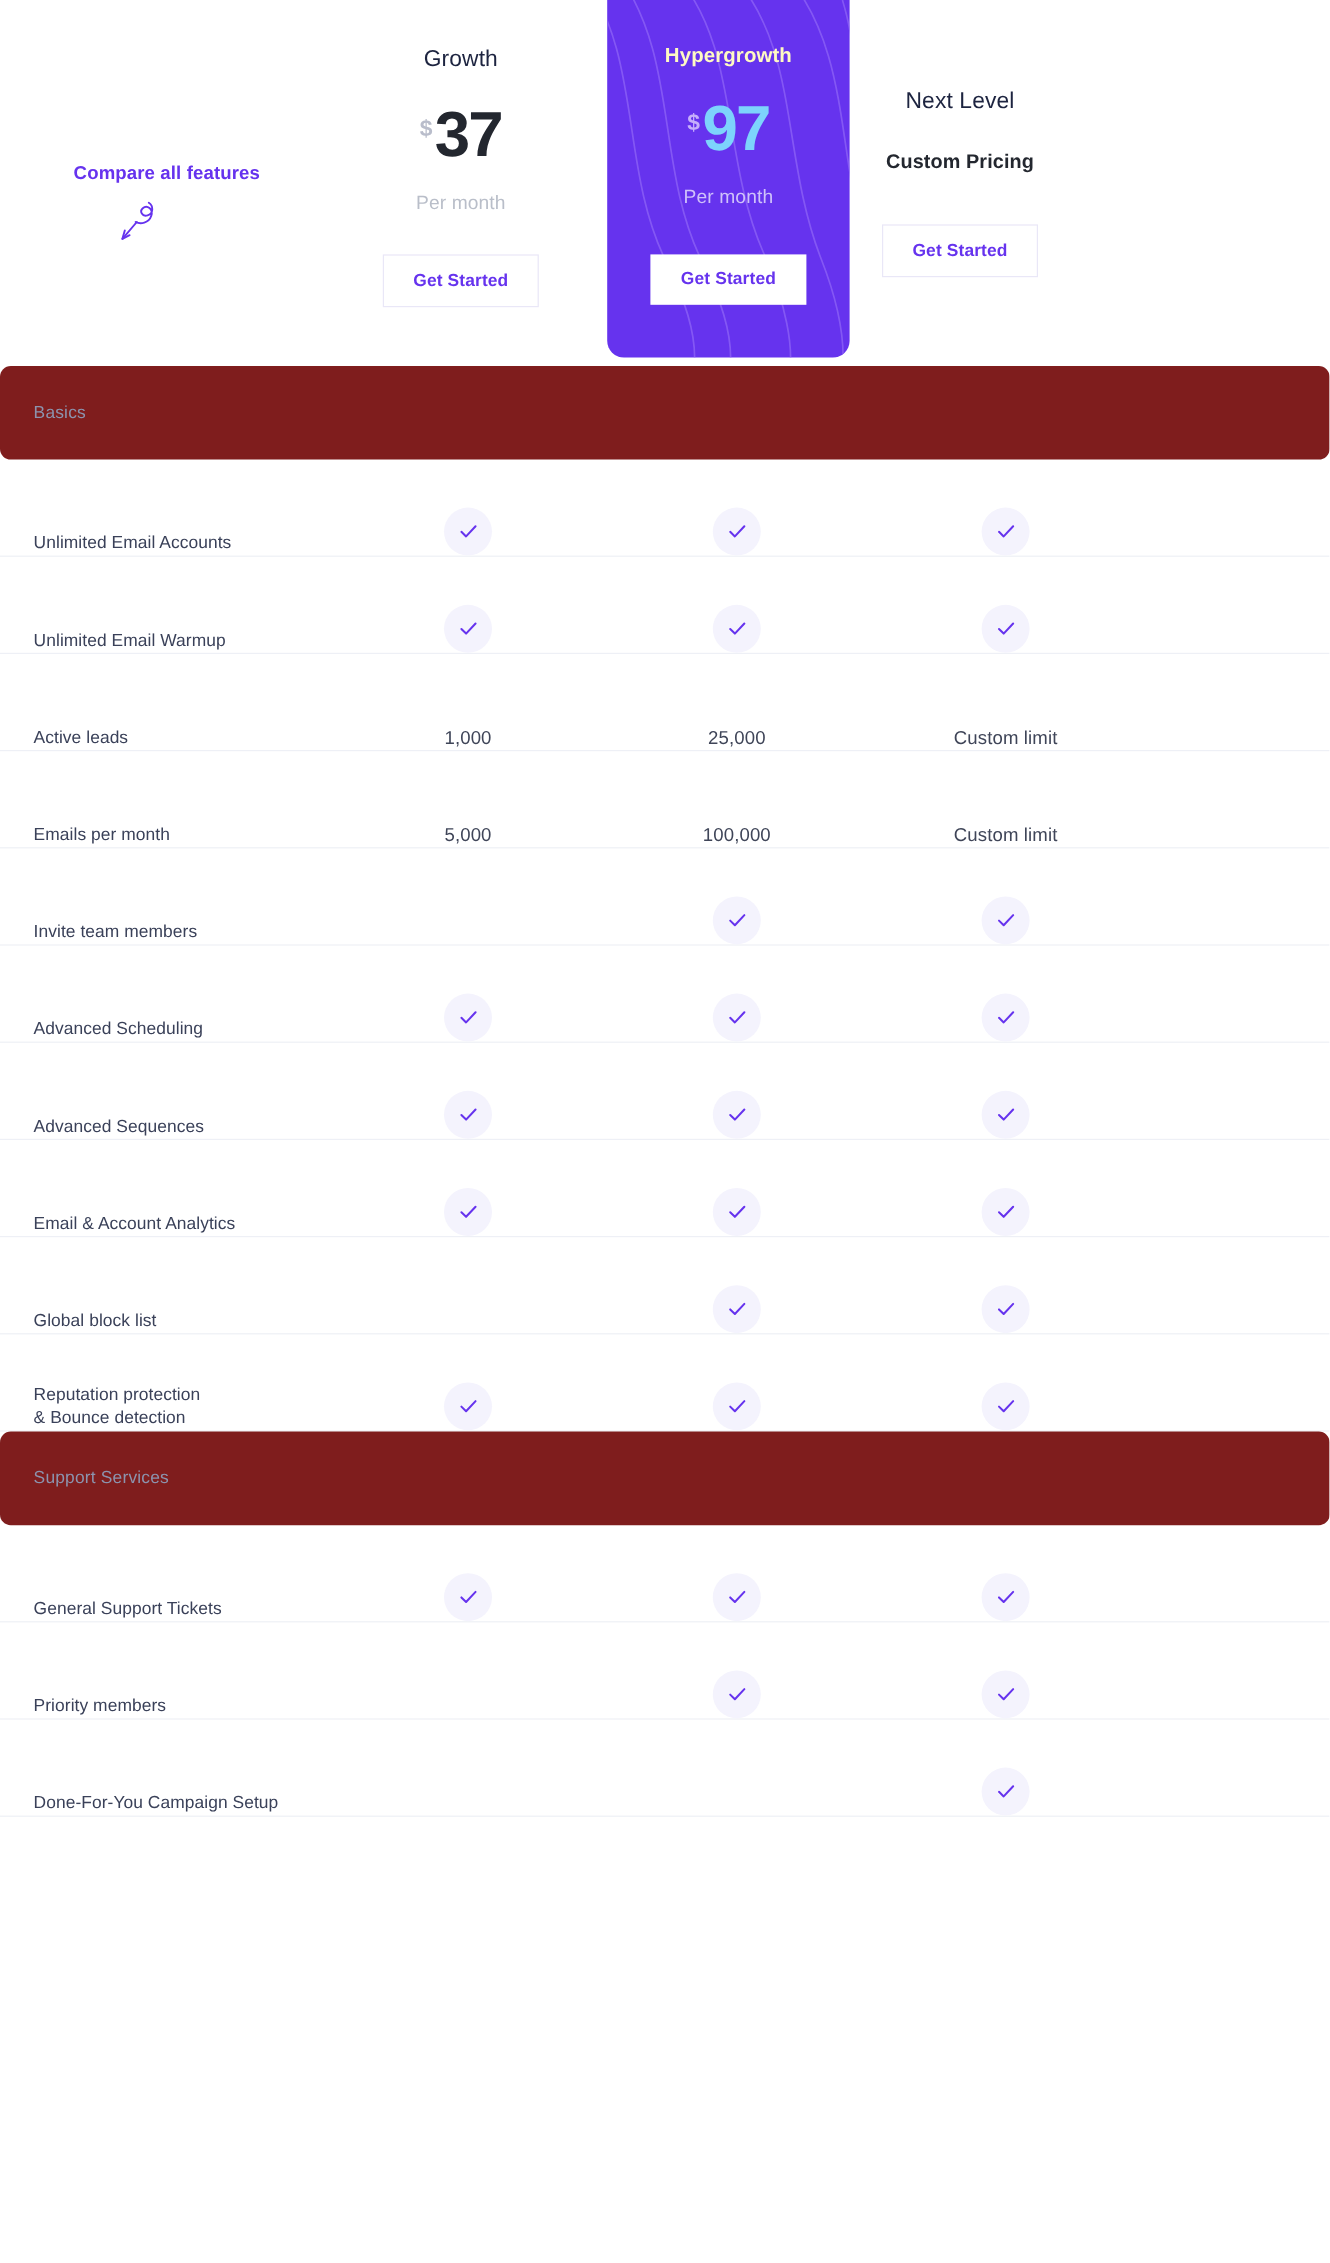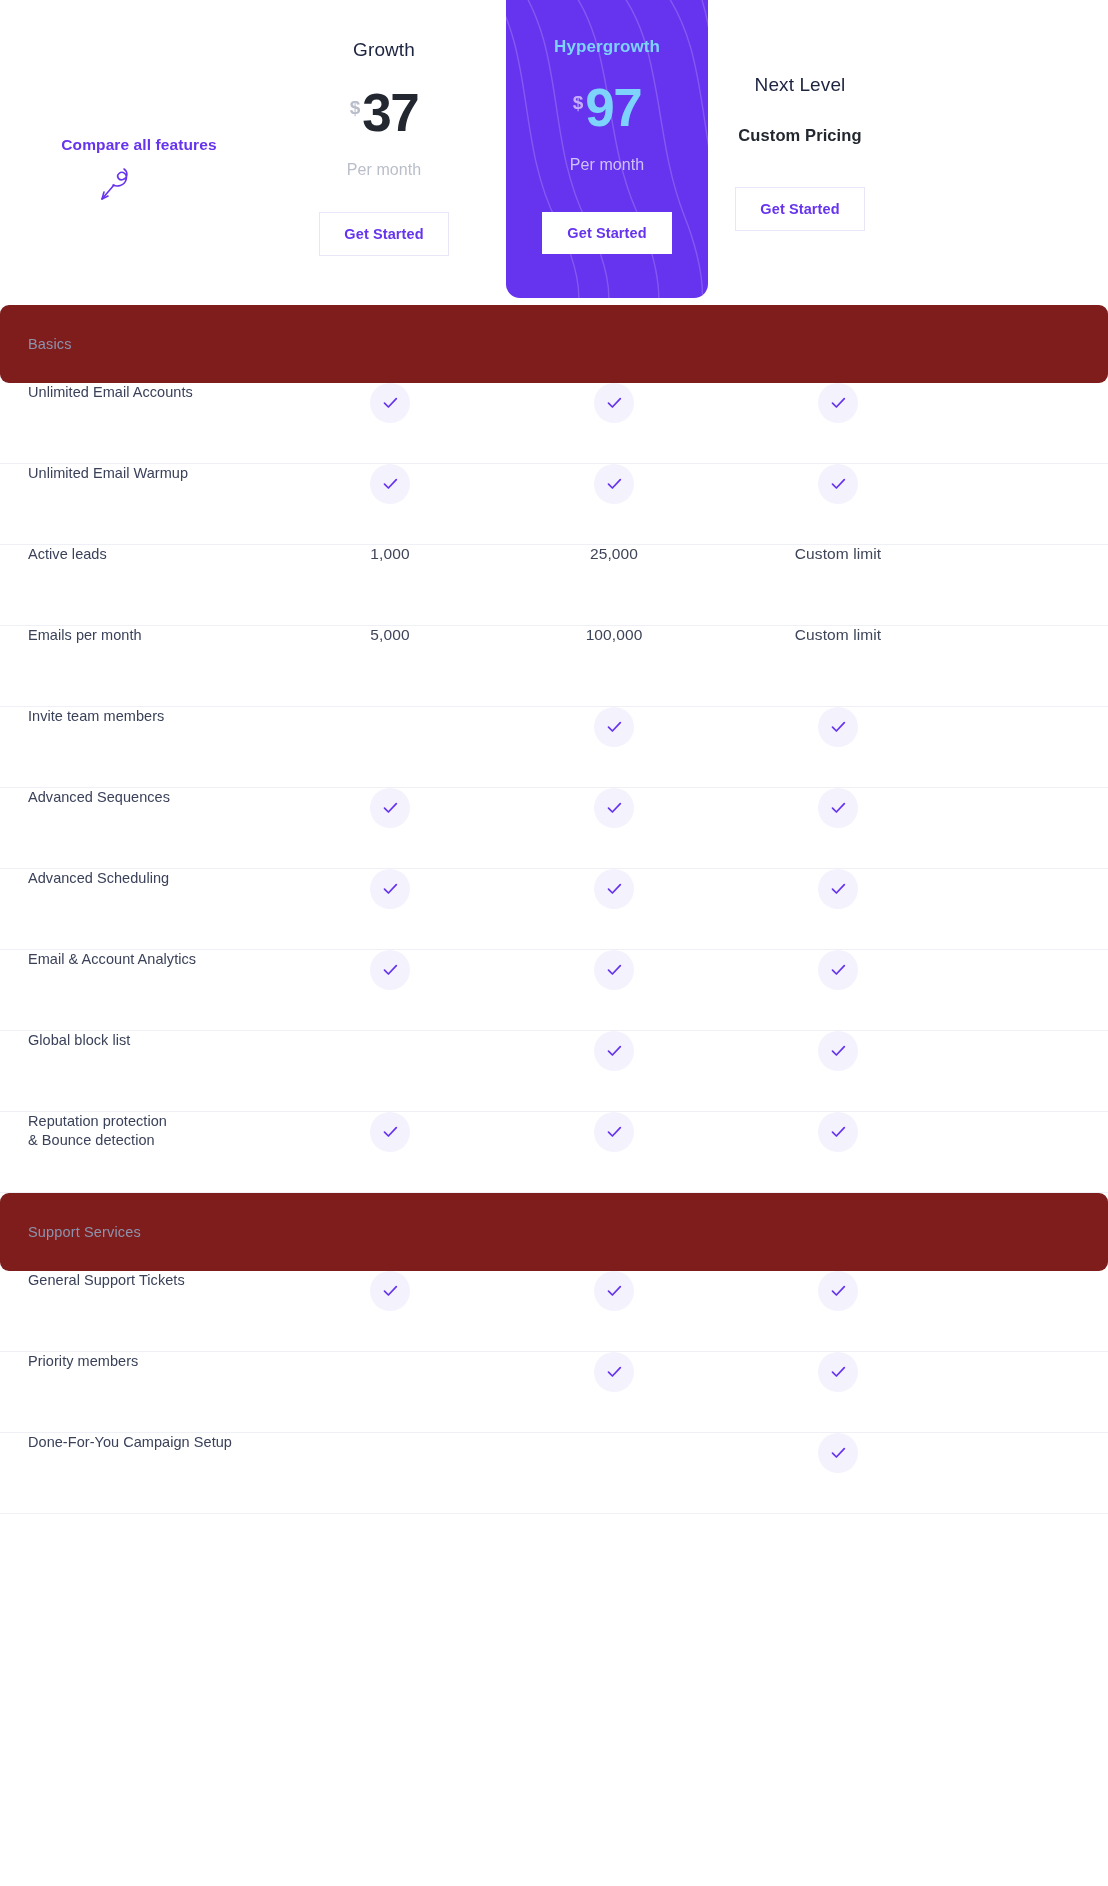--- a/index.html
+++ b/index.html
@@ -117,21 +117,21 @@
     left: 506px; top: -10px;
     width: 202px; height: 308px;
     background: #6633ee;
     border-radius: 0 0 14px 14px;
     overflow: hidden;
     text-align: center;
   }
   .hyper-deco { position: absolute; inset: 0; }
   .hyper-inner { position: relative; z-index: 2; }
   .plan-hyper .plan-name {
-    color: #7dd3fc;
+    color: #fef9c3;
     font-weight: 700;
     font-size: 17px;
     margin-top: 47px;
   }
   .plan-hyper .price-currency { color: #c6aefb; }
   .plan-hyper .price-amount { color: #7dd3fc; }
   .plan-hyper .plan-price-wrap { margin-top: 24px; }
   .plan-hyper .plan-period {
     color: #cfc2fa;
     margin-top: 22px;
@@ -163,21 +163,21 @@
     padding-left: 28px;
   }
   .section-band-label {
     font-size: 14.5px;
     color: #8c93ad;
     letter-spacing: 0.15px;
   }
 
   .frow {
     display: flex;
-    align-items: flex-start;
+    align-items: flex-end;
     height: 81px;
     border-bottom: 1px solid #eef0f6;
   }
   .fname {
     width: 278px;
     padding-left: 28px;
     font-size: 14.5px;
     color: #3a4159;
     line-height: 1.32;
     letter-spacing: 0.05px;
@@ -339,45 +339,45 @@
         </div>
         <div class="fcell c3">
           <span class="check-badge">
             <svg width="15" height="12" viewBox="0 0 15 12" fill="none">
               <path d="M1.5 6.2 L5.4 10 L13.3 1.6" stroke="#6633ee" stroke-width="1.7" stroke-linecap="round" stroke-linejoin="round"></path>
             </svg>
           </span>
         </div>
       </div>
       <div class="frow">
+        <div class="fname">Advanced Scheduling</div>
+        <div class="fcell c1">
+          <span class="check-badge">
+            <svg width="15" height="12" viewBox="0 0 15 12" fill="none">
+              <path d="M1.5 6.2 L5.4 10 L13.3 1.6" stroke="#6633ee" stroke-width="1.7" stroke-linecap="round" stroke-linejoin="round"></path>
+            </svg>
+          </span>
+        </div>
+        <div class="fcell c2">
+          <span class="check-badge">
+            <svg width="15" height="12" viewBox="0 0 15 12" fill="none">
+              <path d="M1.5 6.2 L5.4 10 L13.3 1.6" stroke="#6633ee" stroke-width="1.7" stroke-linecap="round" stroke-linejoin="round"></path>
+            </svg>
+          </span>
+        </div>
+        <div class="fcell c3">
+          <span class="check-badge">
+            <svg width="15" height="12" viewBox="0 0 15 12" fill="none">
+              <path d="M1.5 6.2 L5.4 10 L13.3 1.6" stroke="#6633ee" stroke-width="1.7" stroke-linecap="round" stroke-linejoin="round"></path>
+            </svg>
+          </span>
+        </div>
+      </div>
+      <div class="frow">
         <div class="fname">Advanced Sequences</div>
-        <div class="fcell c1">
-          <span class="check-badge">
-            <svg width="15" height="12" viewBox="0 0 15 12" fill="none">
-              <path d="M1.5 6.2 L5.4 10 L13.3 1.6" stroke="#6633ee" stroke-width="1.7" stroke-linecap="round" stroke-linejoin="round"></path>
-            </svg>
-          </span>
-        </div>
-        <div class="fcell c2">
-          <span class="check-badge">
-            <svg width="15" height="12" viewBox="0 0 15 12" fill="none">
-              <path d="M1.5 6.2 L5.4 10 L13.3 1.6" stroke="#6633ee" stroke-width="1.7" stroke-linecap="round" stroke-linejoin="round"></path>
-            </svg>
-          </span>
-        </div>
-        <div class="fcell c3">
-          <span class="check-badge">
-            <svg width="15" height="12" viewBox="0 0 15 12" fill="none">
-              <path d="M1.5 6.2 L5.4 10 L13.3 1.6" stroke="#6633ee" stroke-width="1.7" stroke-linecap="round" stroke-linejoin="round"></path>
-            </svg>
-          </span>
-        </div>
-      </div>
-      <div class="frow">
-        <div class="fname">Advanced Scheduling</div>
         <div class="fcell c1">
           <span class="check-badge">
             <svg width="15" height="12" viewBox="0 0 15 12" fill="none">
               <path d="M1.5 6.2 L5.4 10 L13.3 1.6" stroke="#6633ee" stroke-width="1.7" stroke-linecap="round" stroke-linejoin="round"></path>
             </svg>
           </span>
         </div>
         <div class="fcell c2">
           <span class="check-badge">
             <svg width="15" height="12" viewBox="0 0 15 12" fill="none">

